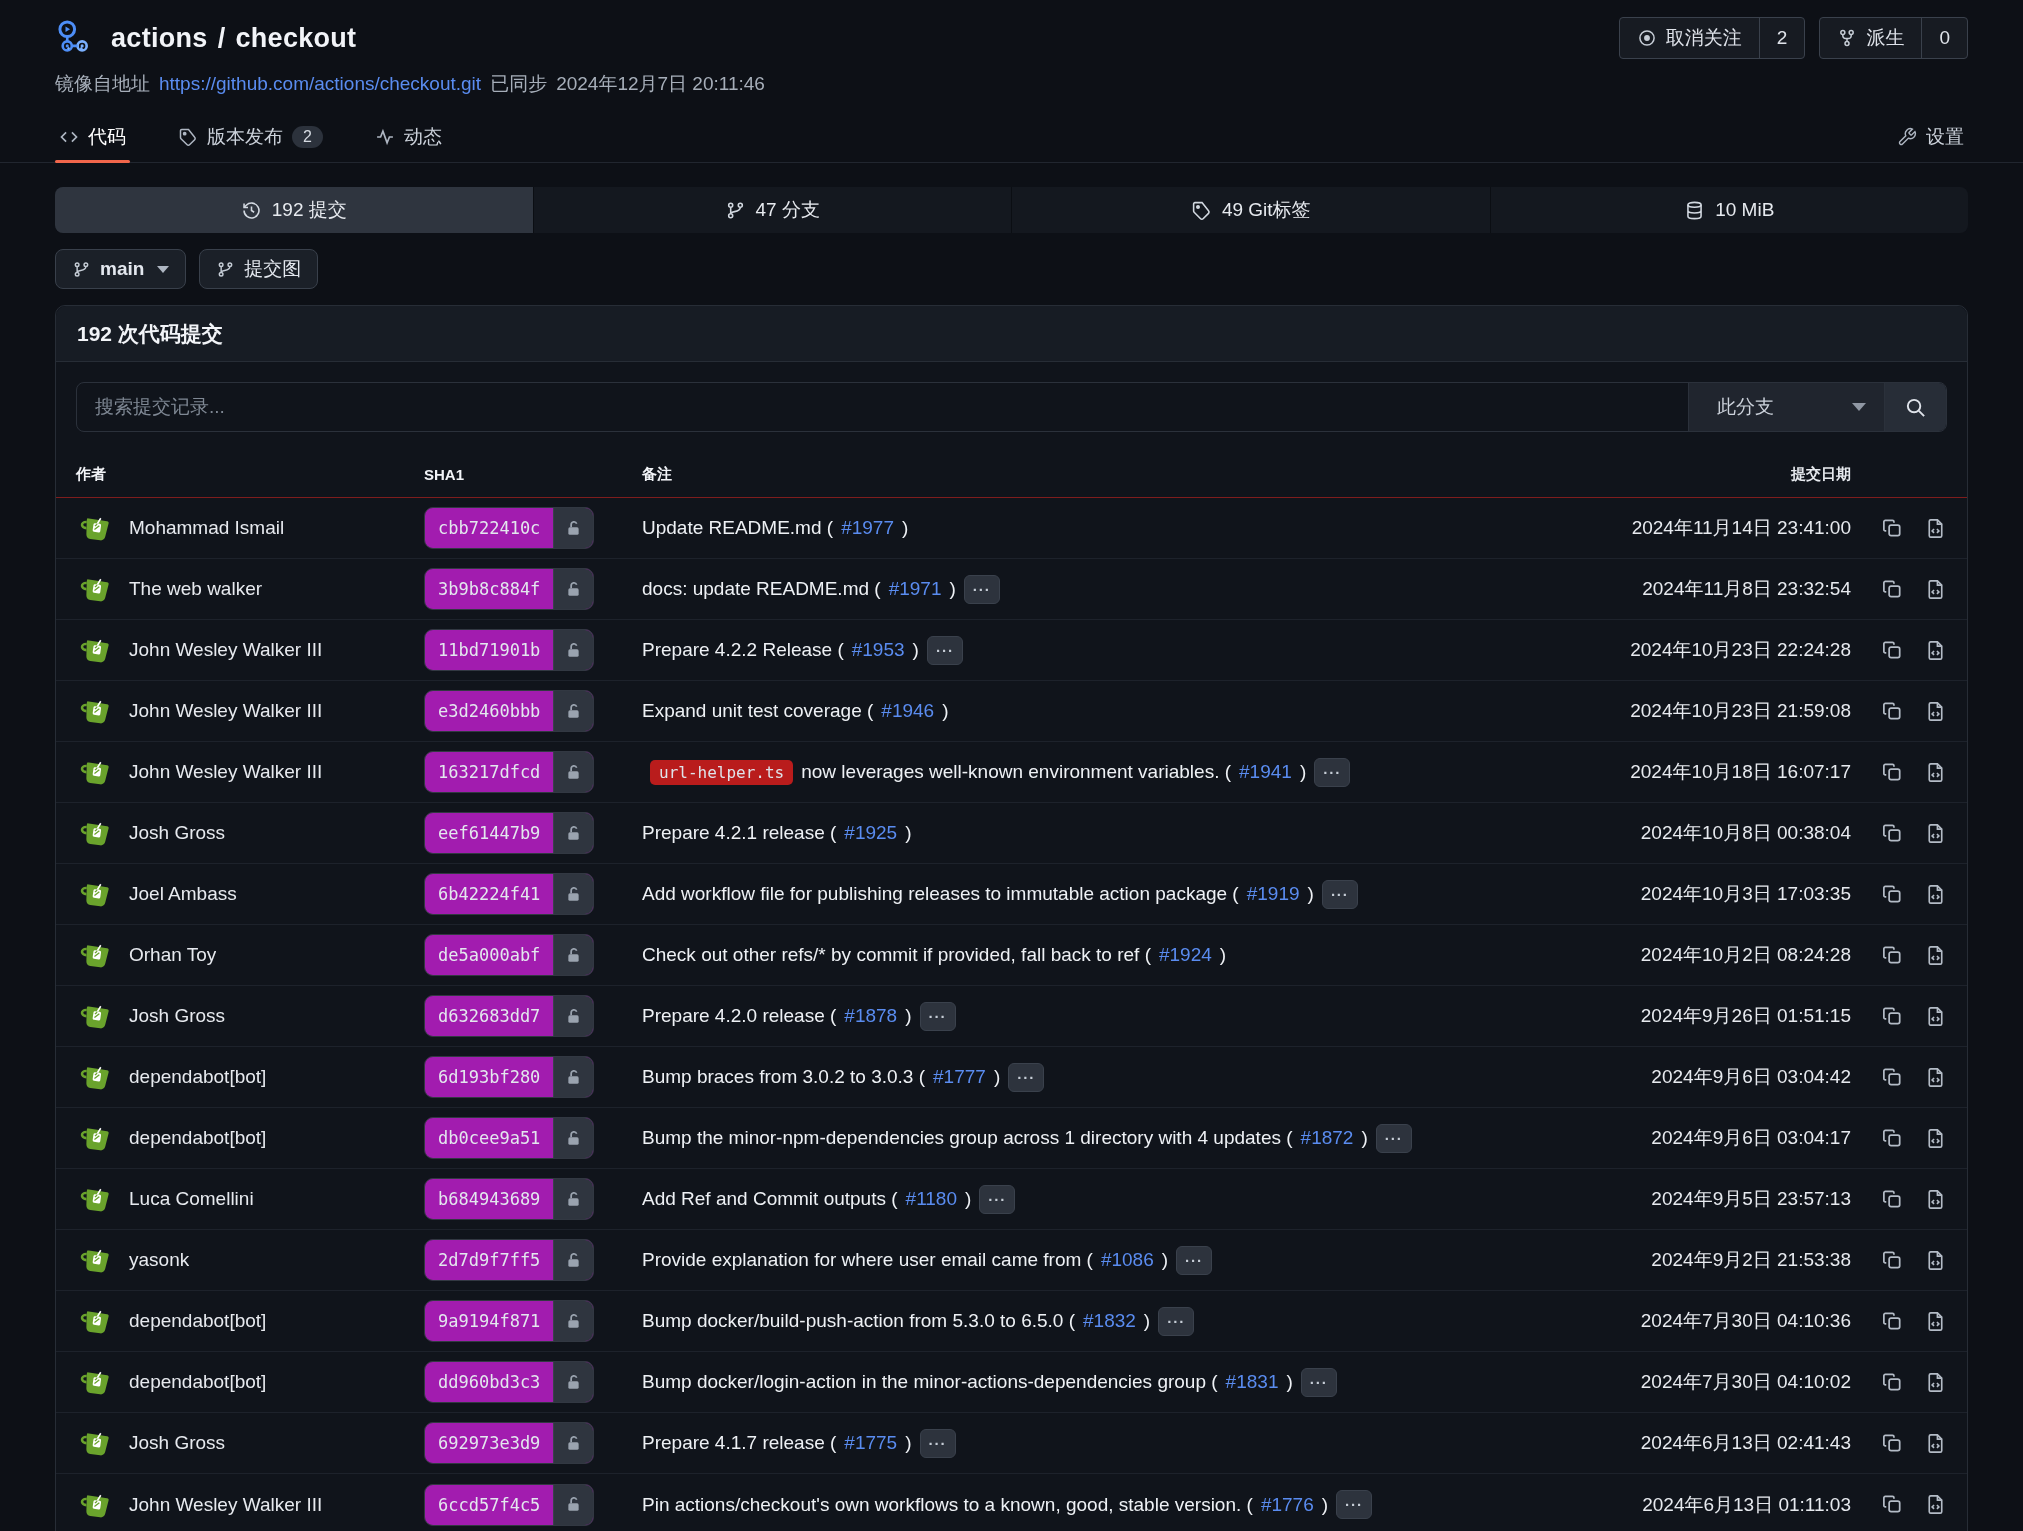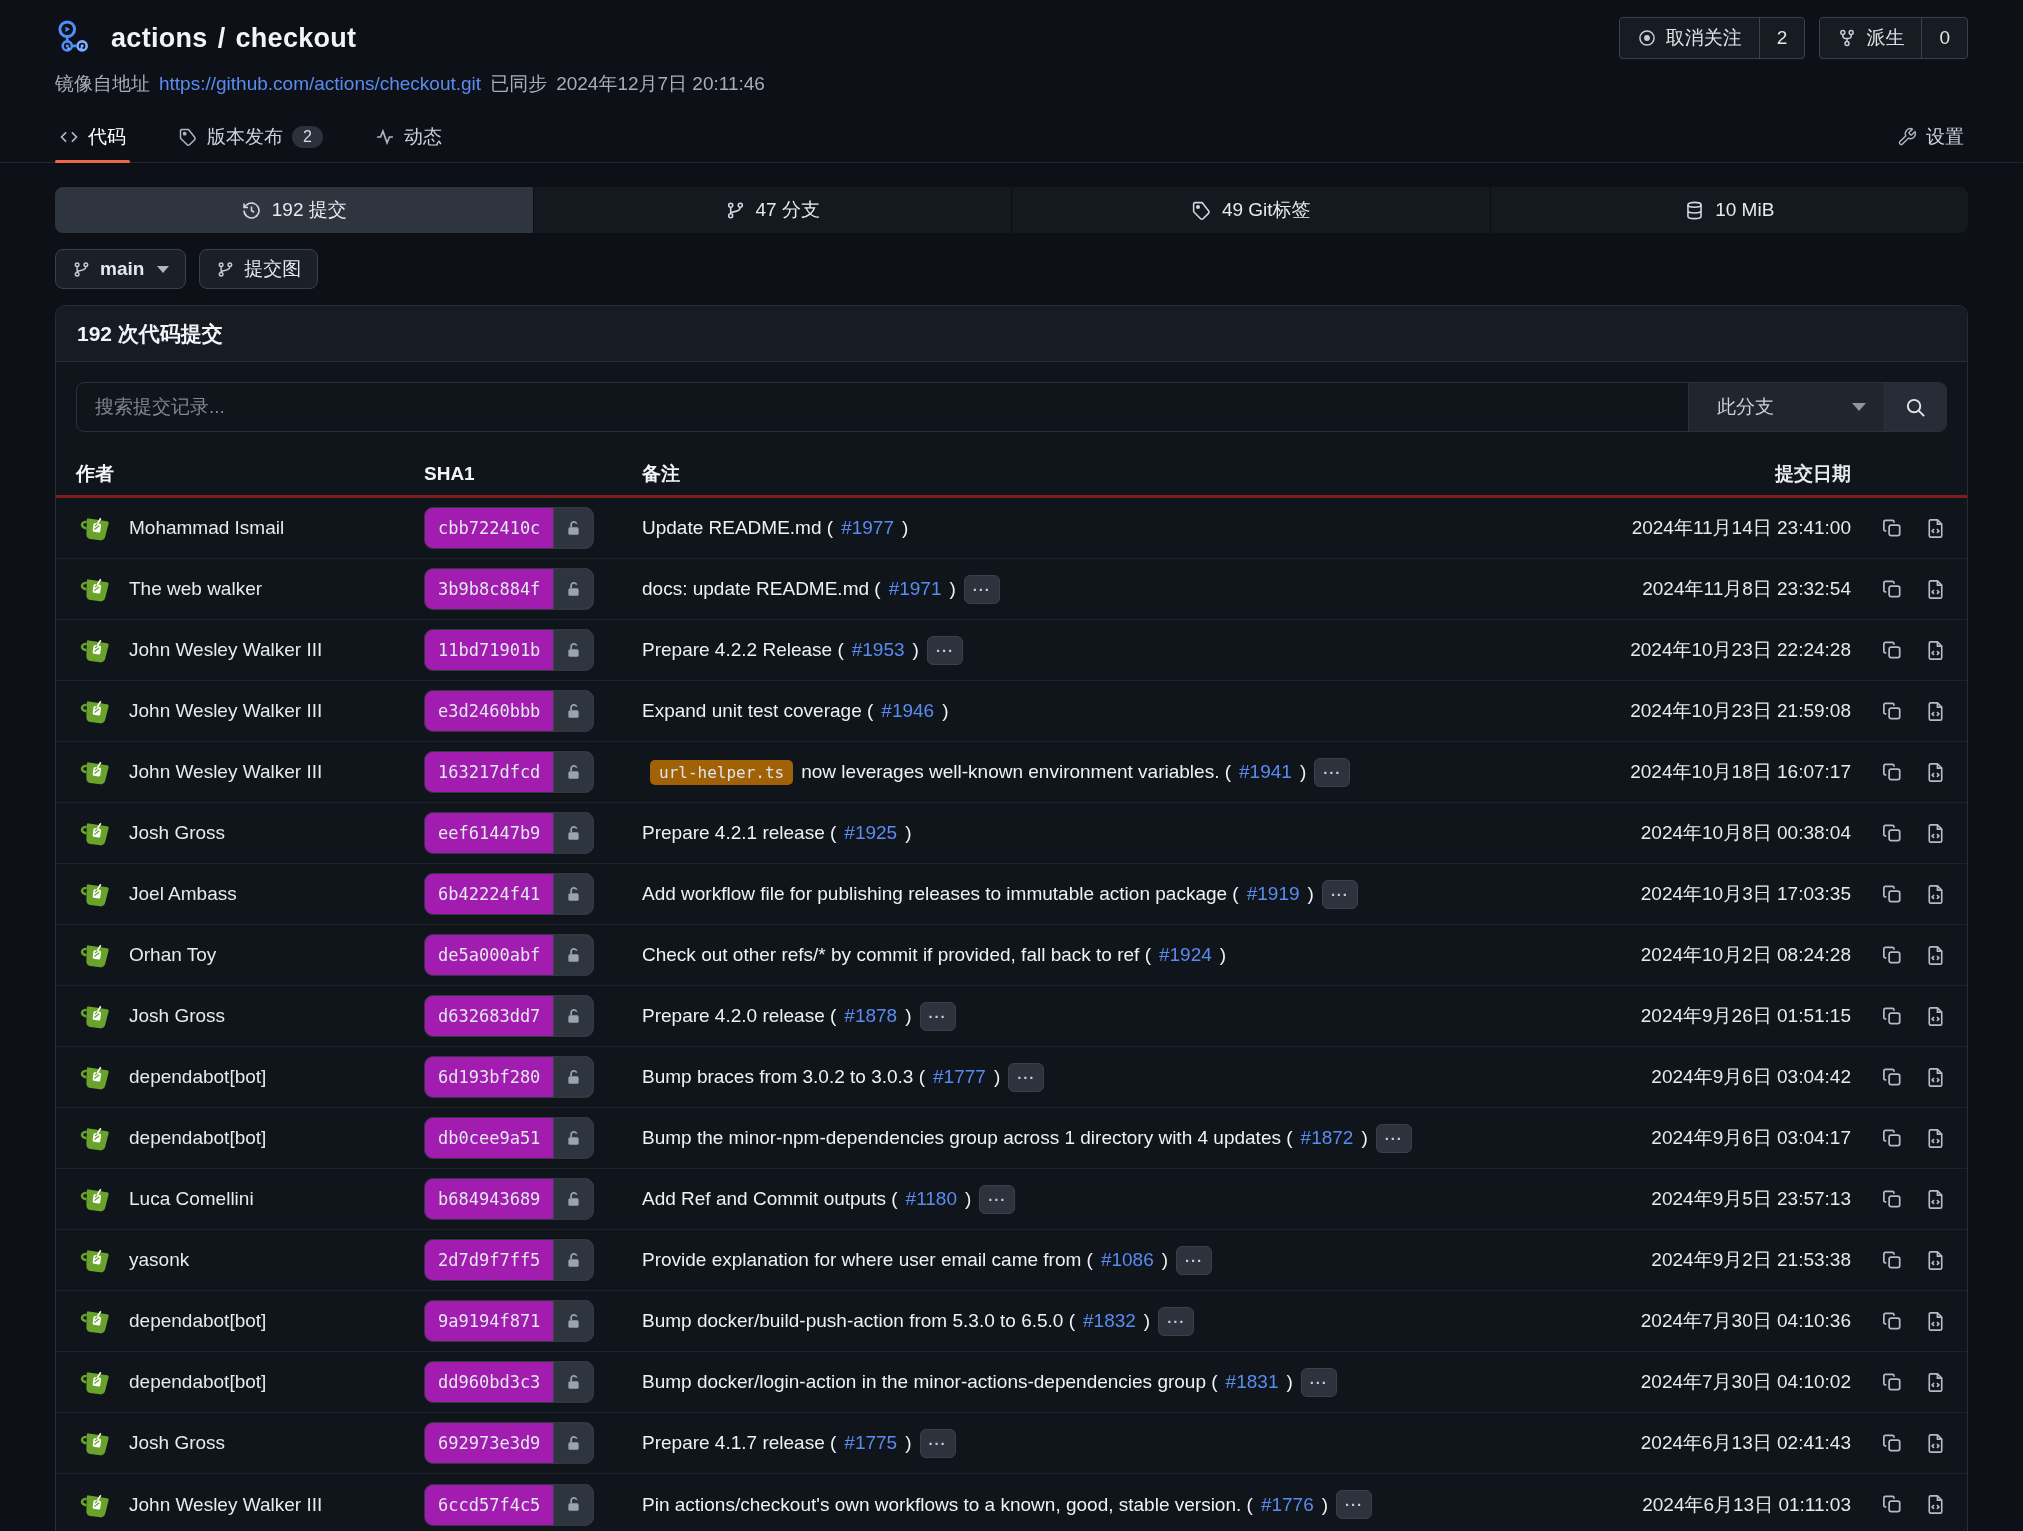--- a/index.html
+++ b/index.html
@@ -105,22 +105,22 @@
     display:flex; align-items:center; justify-content:center; cursor:pointer;
   }
   .search-btn svg { width:23px; height:23px; stroke:#dfe3ea; }
 
   
   .grid-row {
     display:grid; grid-template-columns:348px 218px 1fr 285px 96px;
     align-items:center; padding:0 20px;
   }
   .thead {
-    height:46px; font-weight:bold; color:#f2f4f8; font-size:19px;
-    border-bottom:3px solid #7f1d1d;
+    height:46px; font-weight:bold; color:#f2f4f8; font-size:15px;
+    border-bottom:1px solid #7f1d1d;
   }
   .thead .col-date { text-align:right; }
   .commit-row { height:61px; border-bottom:1px solid #1d222b; font-size:19px; }
   .commit-row:last-child { border-bottom:none; }
 
   .col-author { display:flex; align-items:center; gap:13px; overflow:hidden; cursor:pointer; }
   .avatar { width:40px; height:40px; flex:0 0 auto; display:flex; align-items:center; justify-content:center; }
   .author-name { white-space:nowrap; overflow:hidden; text-overflow:ellipsis; color:#e7eaef; }
 
   .sha-badge {
@@ -132,21 +132,21 @@
     font-family:"DejaVu Sans Mono","Liberation Mono",monospace; font-size:17px; color:#e3e7ee;
   }
   .sha-lock {
     display:flex; align-items:center; justify-content:center; width:40px;
     background:#2f353f; border-left:1px solid #3a414c;
   }
   .sha-lock svg { width:19px; height:19px; }
 
   .col-msg { display:flex; align-items:center; gap:8px; white-space:nowrap; overflow:hidden; color:#eef1f5; }
   .msg-code {
-    background:#a16207; border-radius:5px; padding:3px 9px;
+    background:#b91c1c; border-radius:5px; padding:3px 9px;
     font-family:"DejaVu Sans Mono","Liberation Mono",monospace; font-size:16px; color:#dfe3ea;
   }
   .msg-link { color:#5a8cf0; }
   .msg-more {
     background:#2d333d; border:1px solid #3a414c; border-radius:6px; color:#c6cdd6;
     font-size:15px; font-weight:bold; line-height:1; padding:6px 8px; cursor:pointer; letter-spacing:1px;
     font-family:inherit;
   }
   .col-date { text-align:right; color:#e7eaef; white-space:nowrap; }
   .col-actions { display:flex; justify-content:flex-end; gap:20px; }

